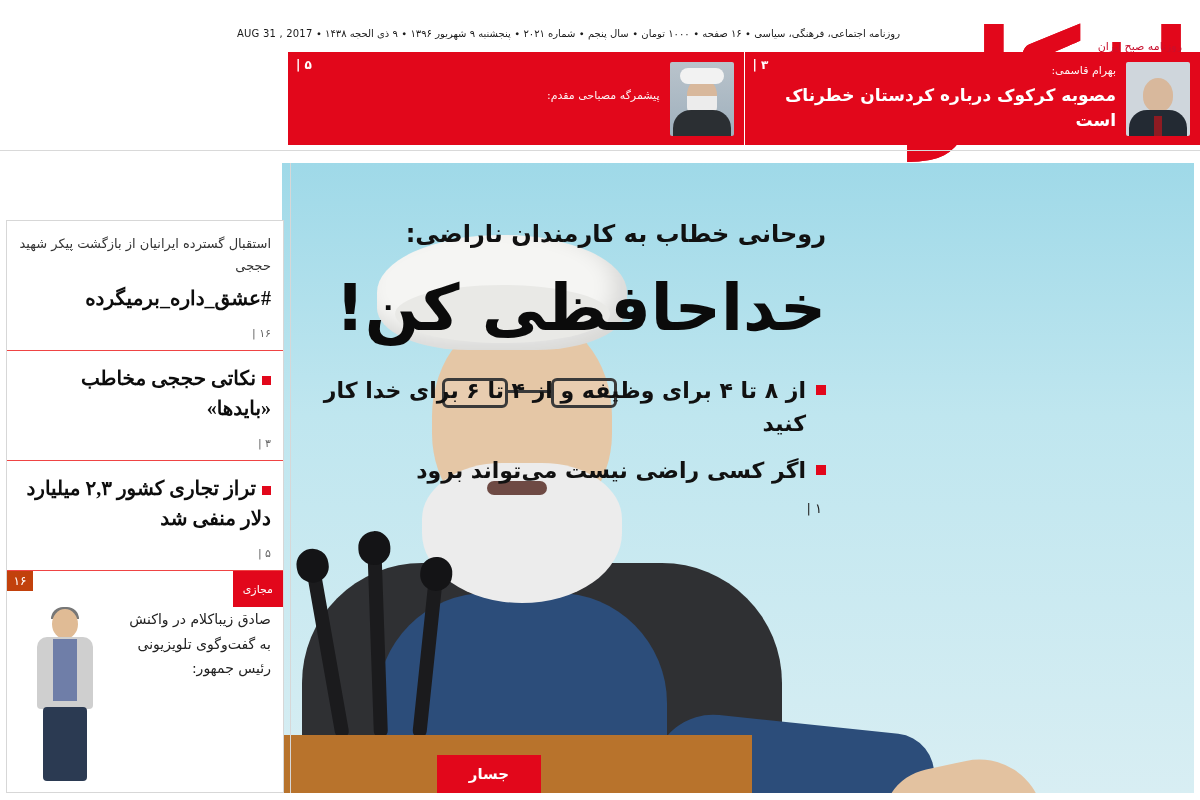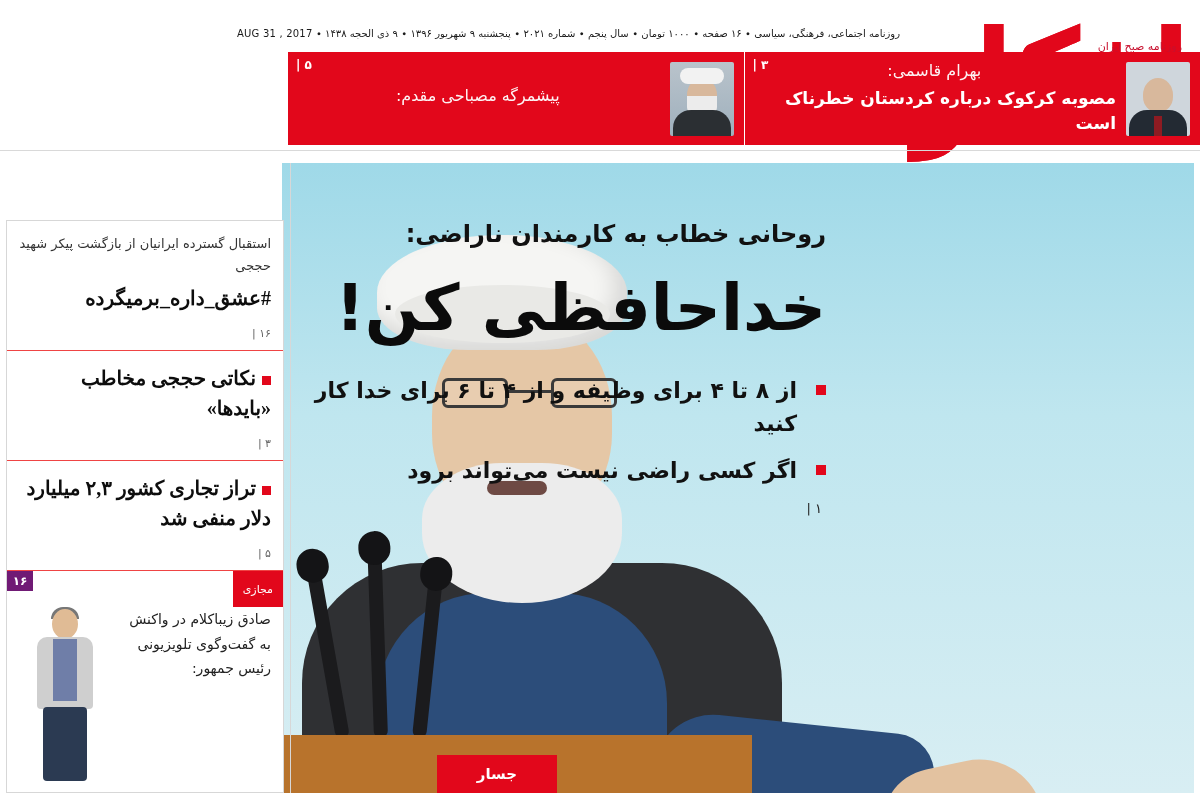--- a/index.html
+++ b/index.html
@@ -72,21 +72,21 @@
   .red-photo .body {
     position: absolute; left: 50%; bottom: 0; transform: translateX(-50%);
     width: 58px; height: 26px; border-radius: 18px 18px 0 0; background: #2b2f33;
   }
   .red-photo.suit .body { background: #232a33; }
   .red-photo.suit .tie {
     position: absolute; left: 50%; bottom: 0; transform: translateX(-50%);
     width: 8px; height: 20px; background: #8e1b22;
   }
   .red-text { flex: 1; text-align: right; padding-left: 4px; }
-  .red-kicker { font-size: 16px; font-weight: normal; margin-bottom: 6px; opacity: .95; text-align: center; }
+  .red-kicker { font-size: 11px; font-weight: normal; margin-bottom: 6px; opacity: .95; }
   .red-head { font-size: 17px; font-weight: bold; line-height: 1.45; }
   .red-page {
     position: absolute; top: 6px; left: 8px; font-size: 12px; font-weight: bold; color: #fff;
   }
 
   
   .lead {
     position: absolute; top: 163px; right: 6px; width: 912px; height: 630px;
     background: linear-gradient(180deg, #9fd9e8 0%, #bfe6ef 40%, #d8eef3 100%);
     overflow: hidden;
@@ -156,38 +156,38 @@
   }
   .p-mics .m1 { left: 24px; transform: rotate(-10deg); }
   .p-mics .m2 { left: 62px; transform: rotate(-2deg); height: 185px; }
   .p-mics .m3 { left: 100px; transform: rotate(6deg); height: 160px; }
   .p-podium {
     position: absolute; left: 0; bottom: 0; width: 470px; height: 58px;
     background: #b8732c;
   }
 
   .lead-badge {
-    position: absolute; left: 155px; bottom: 0; width: 120px; height: 38px;
+    position: absolute; left: 155px; bottom: 0; width: 104px; height: 38px;
     background: #e2071b; color: #fff; font-size: 15px; font-weight: bold;
     display: flex; align-items: center; justify-content: center; letter-spacing: 2px;
   }
 
   .lead-texts {
     position: absolute; top: 55px; left: 24px; width: 520px; text-align: right; direction: rtl;
   }
   .lead-kicker {
     font-size: 24px; font-weight: bold; color: #111; margin-bottom: 16px; line-height: 1.4;
   }
   .lead-title {
     font-size: 64px; font-weight: bold; color: #0b0b0b; line-height: 1.25;
     letter-spacing: -1px; margin-bottom: 26px;
   }
   .bullet-row {
     display: flex; flex-direction: row; align-items: flex-start;
-    justify-content: flex-start; margin-bottom: 14px; gap: 19px;
+    justify-content: flex-start; margin-bottom: 14px; gap: 10px;
   }
   .bullet-sq {
     width: 10px; height: 10px; background: #e2071b; margin-top: 11px; flex: 0 0 10px;
   }
   .bullet-tx { font-size: 22px; font-weight: bold; color: #111; line-height: 1.5; }
   .lead-pg {
     font-size: 13px; color: #222; margin-top: 6px; text-align: right;
     padding-right: 4px;
   }
 
@@ -202,22 +202,22 @@
   .side-pg { font-size: 11px; color: #666; margin-top: 14px; }
   .sq { display: inline-block; width: 9px; height: 9px; background: #e2071b; margin-left: 6px; vertical-align: middle; }
 
   .side-promo { position: relative; padding: 10px 12px; }
   .promo-tag {
     position: absolute; top: 0; right: 0; height: 36px; padding: 8px 10px;
     background: #e2071b; color: #fff; font-size: 11px; display: flex; align-items: center;
   }
   .promo-pg {
     position: absolute; top: 0; left: 0; height: 20px; width: 26px;
-    background: #701a75; color: #fff; font-size: 12px;
-    display: flex; align-items: center; justify-content: center; font-weight: bold;
+    background: #c2410c; color: #fff; font-size: 12px;
+    display: flex; align-items: center; justify-content: center; font-weight: normal;
   }
   .promo-body { display: flex; flex-direction: row; margin-top: 26px; }
   .promo-text { flex: 1; text-align: right; font-size: 14px; line-height: 1.75; color: #222; }
   .promo-figure {
     flex: 0 0 92px; height: 175px; position: relative; margin-right: 6px;
   }
   .promo-figure .f-head {
     position: absolute; left: 50%; top: 2px; transform: translateX(-50%);
     width: 26px; height: 30px; border-radius: 50%; background: #e0bb95;
   }

